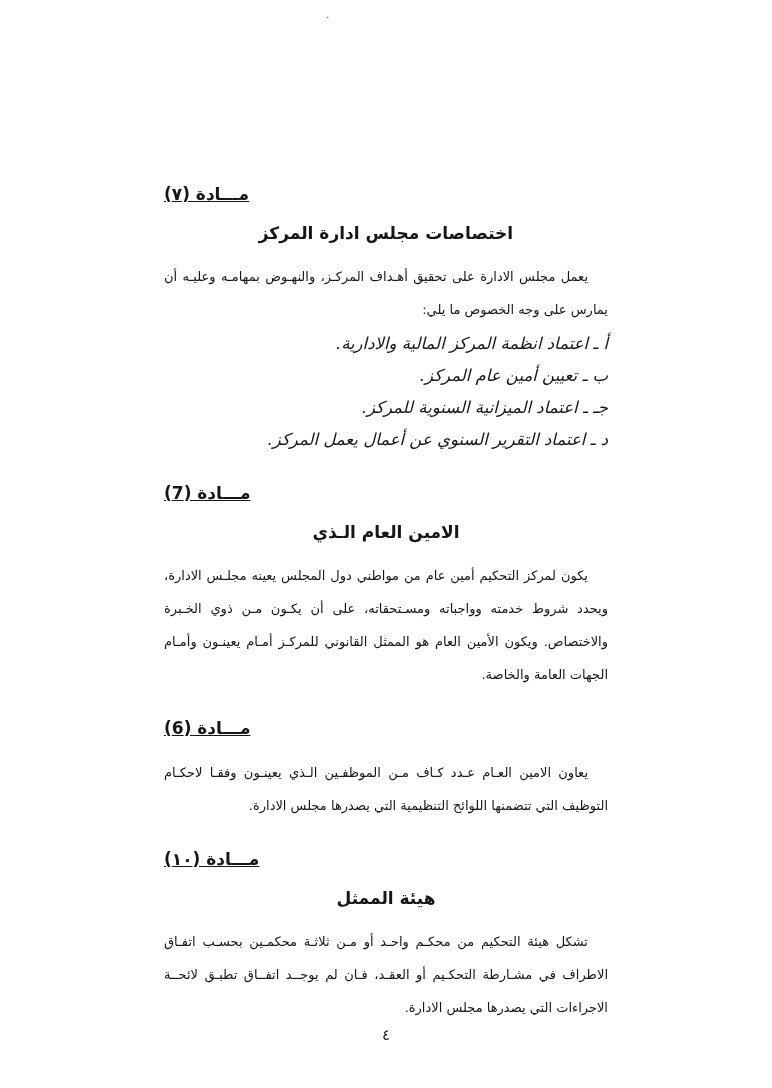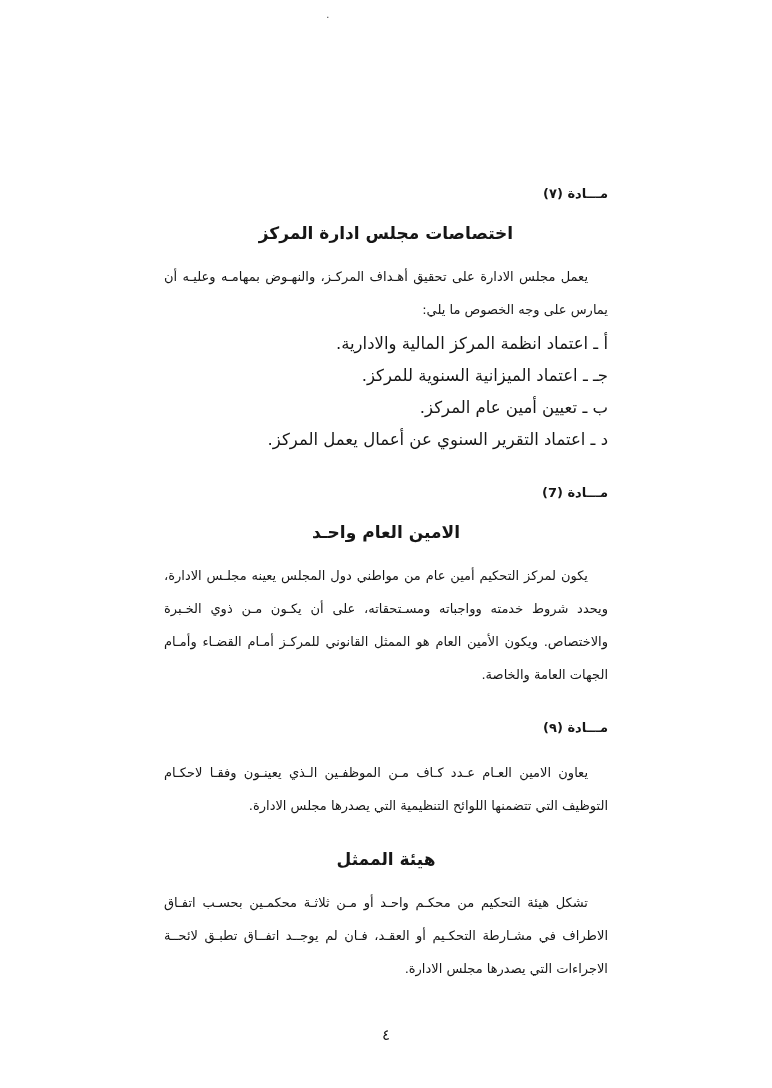--- a/index.html
+++ b/index.html
@@ -26,42 +26,43 @@
   }
   .content {
     position: absolute;
     top: 183px;
     left: 164px;
     width: 444px;
     direction: rtl;
   }
   section.article { margin: 0 0 26px 0; }
   .art-title {
-    text-align: right;
-    font-size: 13px;
+    text-align: left;
+    font-size: 17px;
     font-weight: bold;
     line-height: 22px;
     margin: 0 0 17px 0;
     letter-spacing: 0.5px;
+    text-decoration: underline;
   }
   .art-subtitle {
     text-align: center;
     font-size: 17px;
     font-weight: bold;
     line-height: 22px;
     margin: 4px 0 15px 0;
   }
   .body-par {
     font-size: 13px;
     line-height: 33px;
     text-align: justify;
     margin: 16px 0 2px 0;
   }
   .indent { text-indent: 20px; }
-  .list { margin: 1px 0 0 0; }
+  .list { margin: 1px 0 0 0; font-style: italic; }
   .list-item {
     font-size: 16.5px;
     line-height: 32px;
     text-align: right;
     white-space: nowrap;
   }
   .page-number {
     position: absolute;
     bottom: 44px;
     left: 0;
@@ -79,38 +80,39 @@
   <div class="top-mark">.</div>
 
   <div class="content">
 
     <section class="article">
       <h2 class="art-title">مـــادة (٧)</h2>
       <h3 class="art-subtitle">اختصاصات مجلس ادارة المركز</h3>
       <p class="body-par indent">يعمل مجلس الادارة على تحقيق أهـداف المركـز، والنهـوض بمهامـه وعليـه أن يمارس على وجه الخصوص ما يلي:</p>
       <div class="list">
         <div class="list-item">أ  ـ اعتماد انظمة المركز المالية والادارية.</div>
+        <div class="list-item">ب ـ تعيين أمين عام المركز.</div>
         <div class="list-item">جـ ـ اعتماد الميزانية السنوية للمركز.</div>
-        <div class="list-item">ب ـ تعيين أمين عام المركز.</div>
         <div class="list-item">د  ـ اعتماد التقرير السنوي عن أعمال يعمل المركز.</div>
       </div>
     </section>
 
     <section class="article">
       <h2 class="art-title">مـــادة (7)</h2>
-      <h3 class="art-subtitle">الامين العام واحـد</h3>
-      <p class="body-par indent">يكون لمركز التحكيم أمين عام من مواطني دول المجلس يعينه مجلـس الادارة، ويحدد شروط خدمته وواجباته ومسـتحقاته، على أن يكـون مـن ذوي الخـبرة والاختصاص. ويكون الأمين العام هو الممثل القانوني للمركـز أمـام القضـاء وأمـام الجهات العامة والخاصة.</p>
+      <h3 class="art-subtitle">الامين العام الـذي</h3>
+      <p class="body-par indent">يكون لمركز التحكيم أمين عام من مواطني دول المجلس يعينه مجلـس الادارة، ويحدد شروط خدمته وواجباته ومسـتحقاته، على أن يكـون مـن ذوي الخـبرة والاختصاص. ويكون الأمين العام هو الممثل القانوني للمركـز أمـام يعينـون وأمـام الجهات العامة والخاصة.</p>
     </section>
 
     <section class="article">
-      <h2 class="art-title">مـــادة (٩)</h2>
+      <h2 class="art-title">مـــادة (6)</h2>
       <p class="body-par indent">يعاون الامين العـام عـدد كـاف مـن الموظفـين الـذي يعينـون وفقـا لاحكـام التوظيف التي تتضمنها اللوائح التنظيمية التي يصدرها مجلس الادارة.</p>
     </section>
 
     <section class="article">
+      <h2 class="art-title">مـــادة (١٠)</h2>
       <h3 class="art-subtitle">هيئة الممثل</h3>
       <p class="body-par indent">تشكل هيئة التحكيم من محكـم واحـد أو مـن ثلاثـة محكمـين بحسـب اتفـاق الاطراف في مشـارطة التحكـيم أو العقـد، فـان لم يوجــد اتفــاق تطبـق لائحــة الاجراءات التي يصدرها مجلس الادارة.</p>
     </section>
 
   </div>
 
   <div class="page-number">٤</div>
 
 </div>
 

